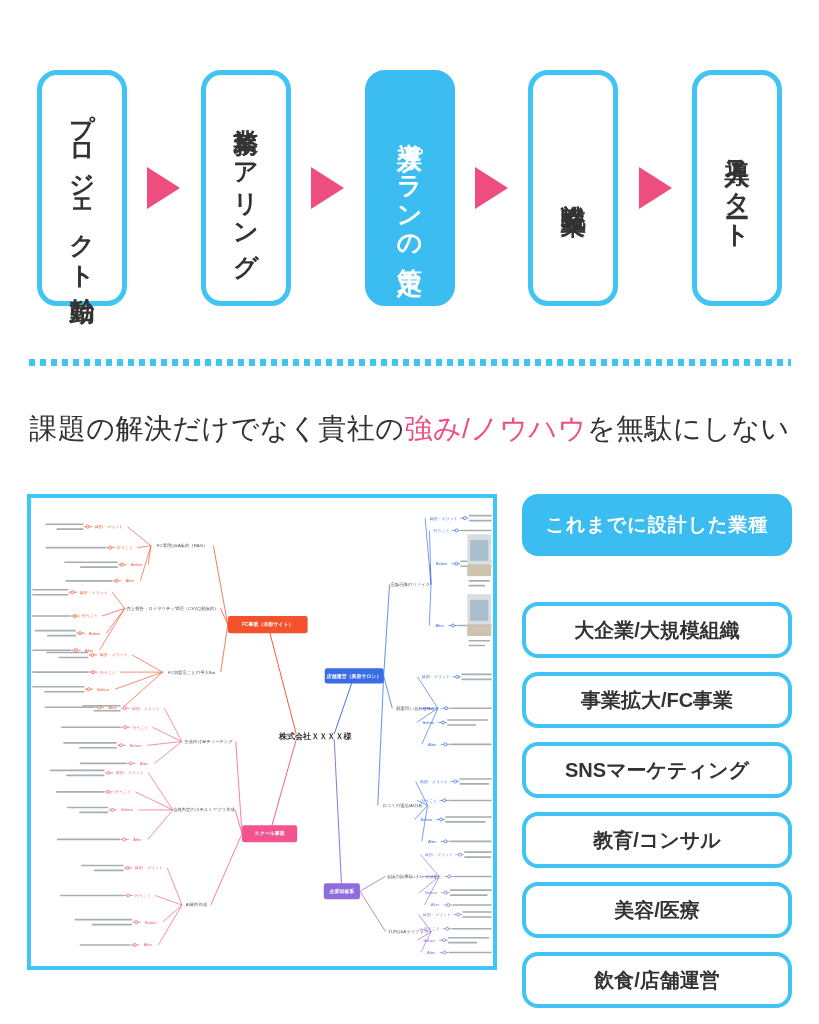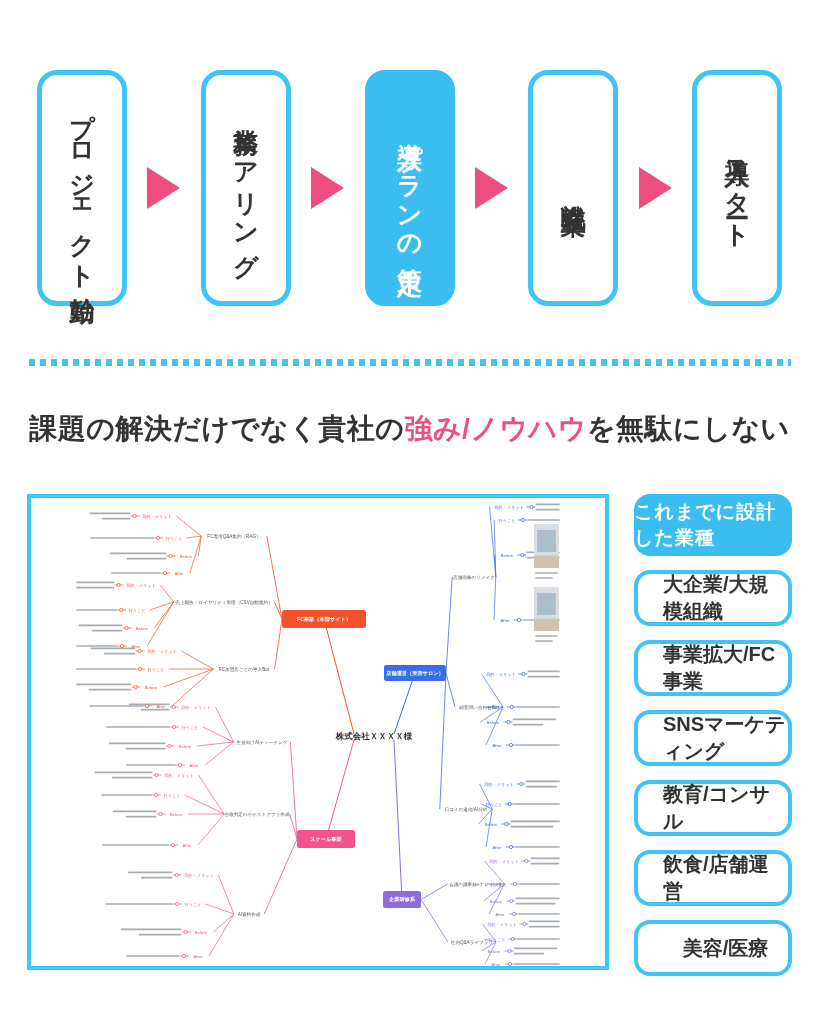--- a/index.html
+++ b/index.html
@@ -14,35 +14,35 @@
              color:#333;letter-spacing:2px;line-height:1;}
   .step.hl span{color:#fff;}
   .arrow{width:0;height:0;border-left:33px solid #EE4D80;border-top:21px solid transparent;
          border-bottom:21px solid transparent;}
 
   
   .divider{margin:53px auto 0 auto;width:762px;height:7px;
            background:repeating-linear-gradient(90deg,#3FC4F4 0 6px,transparent 6px 11px);}
 
   
-  .headline{margin-top:44px;text-align:center;font-size:28px;font-weight:700;color:#333;
+  .headline{margin-top:44px;text-align:center;font-size:28px;font-weight:400;color:#333;
             letter-spacing:0.5px;white-space:nowrap;}
   .headline .pink{color:#EF4E81;}
 
   
   .content{display:flex;margin-top:46px;padding:0 27px;gap:25px;align-items:flex-start;}
-  .mindmap-box{width:582px;height:476px;box-sizing:border-box;border:4px solid #3EC6F6;background:#fff;flex:none;}
+  .mindmap-box{width:470px;height:476px;box-sizing:border-box;border:4px solid #3EC6F6;background:#fff;flex:none;}
   .mindmap-box svg{display:block;width:100%;height:100%;}
 
-  .industries{flex:1;display:flex;flex-direction:column;}
+  .industries{flex:1;display:flex;flex-direction:column;gap:32px;}
   .ind-header{background:#3BBDF2;color:#fff;border-radius:16px;height:62px;display:flex;align-items:center;
               justify-content:center;font-size:19px;font-weight:bold;letter-spacing:1px;}
   .ind-item{background:#fff;border:4px solid #41C4F4;border-radius:16px;height:56px;margin-top:14px;
             box-sizing:border-box;display:flex;align-items:center;justify-content:center;
-            font-size:20px;font-weight:bold;color:#333;padding-left:25px;}
+            font-size:20px;font-weight:bold;color:#333;}
 </style>
 </head>
 <body>
 
 <div class="flow" id="flow">
     <div class="step">
       <span>プロジェクト始動</span>
     </div>
     <div class="arrow"></div>
     <div class="step">
@@ -360,17 +360,17 @@
         <line x1="461" y1="143" x2="477" y2="143" stroke="#97a0a8" stroke-width="1.7" stroke-linecap="round" opacity="0.85"></line>
       </svg>
   </div>
   <div class="industries">
     <div class="ind-header">これまでに設計した業種</div>
     <div id="ind-items">
         <div class="ind-item">大企業/大規模組織</div>
         <div class="ind-item">事業拡大/FC事業</div>
         <div class="ind-item">SNSマーケティング</div>
         <div class="ind-item">教育/コンサル</div>
+        <div class="ind-item">美容/医療</div>
         <div class="ind-item">飲食/店舗運営</div>
-        <div class="ind-item">美容/医療</div>
       </div>
   </div>
 </div>
 
 </body></html>

